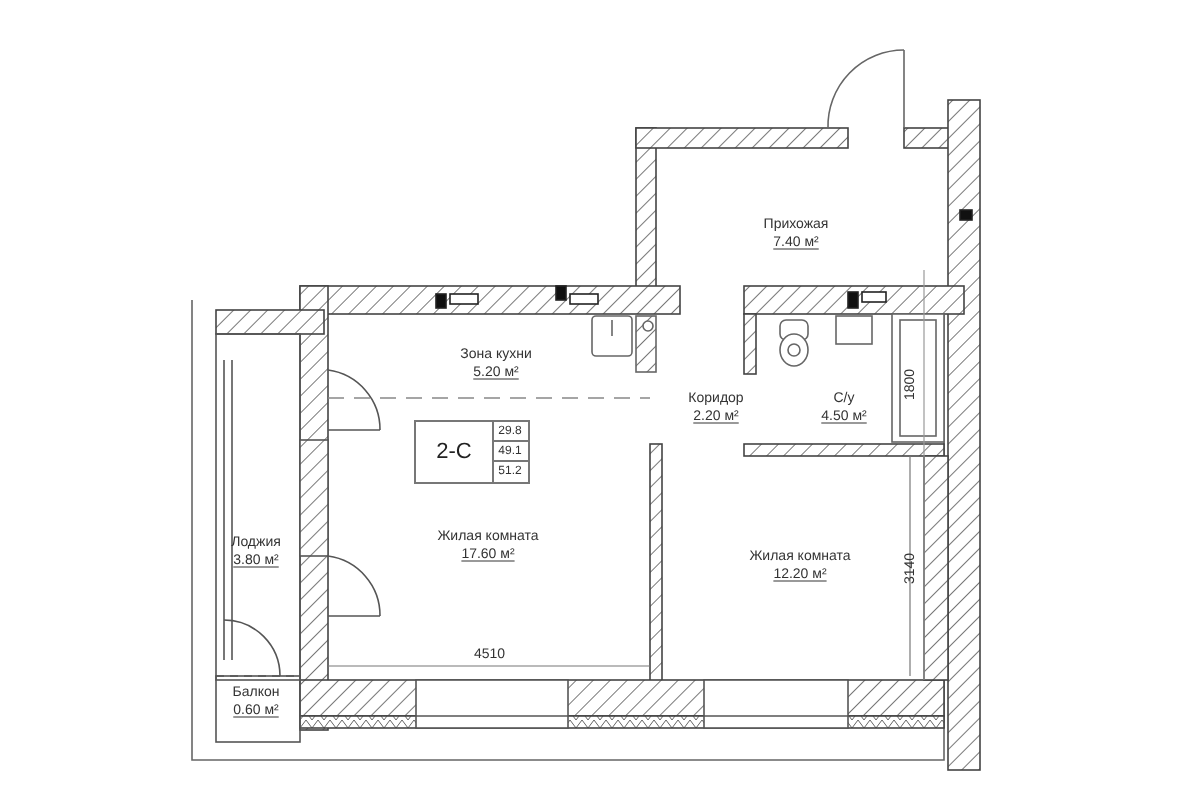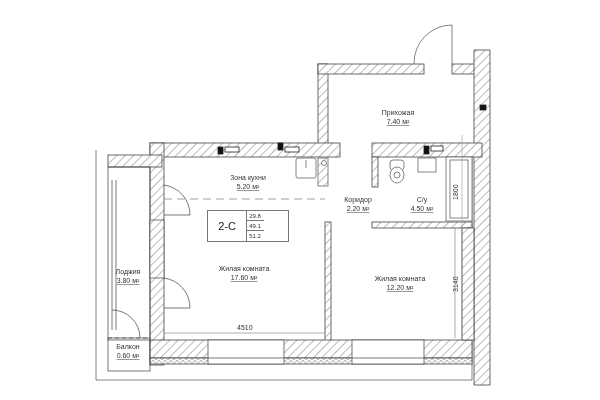--- a/index.html
+++ b/index.html
@@ -2,21 +2,21 @@
 <html><head>
   <meta charset="utf-8">
   <style>
     html, body { margin:0; padding:0; background:#ffffff; }
     body { width:600px; height:400px; overflow:hidden; position:relative; font-family:"Liberation Sans", sans-serif; }
     #plan { position:absolute; left:0; top:0; width:600px; height:400px; }
     .lbl { position:absolute; font-family:"Liberation Sans", sans-serif; font-size:7px; color:#333; text-align:center; line-height:9px; transform:translateX(-50%); white-space:nowrap; }
     .lbl .area { display:block; text-decoration:underline; text-decoration-color:#999; }
     .dim { position:absolute; font-family:"Liberation Sans", sans-serif; font-size:7px; color:#333; line-height:8px; white-space:nowrap; }
     .dim.vert { transform:rotate(-90deg); transform-origin:left top; }
-    .tag { position:absolute; left:207px; top:210px; width:82px; height:32px; border:1px solid #777; background:#fff; box-sizing:border-box; }
+    .tag { position:absolute; left:207px; top:210px; width:58px; height:32px; border:1px solid #777; background:#fff; box-sizing:border-box; }
     .tag .code { position:absolute; left:0; top:0; width:38px; height:30px; display:flex; align-items:center; justify-content:center; font-size:11px; color:#222; border-right:1px solid #777; }
     .tag .cells { position:absolute; left:38px; top:0; width:18px; height:30px; }
     .tag .cell { height:10px; font-size:6px; color:#333; line-height:10px; text-align:center; border-bottom:1px solid #777; box-sizing:border-box; }
     .tag .cell:last-child { border-bottom:none; }
   </style>
 </head>
 <body>
 
 <svg id="plan" viewBox="0 0 600 400" xmlns="http://www.w3.org/2000/svg">
   <defs>

